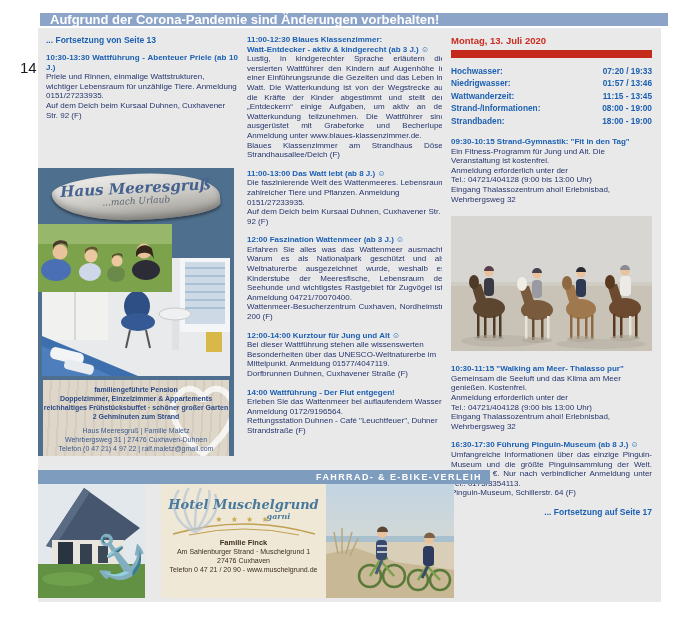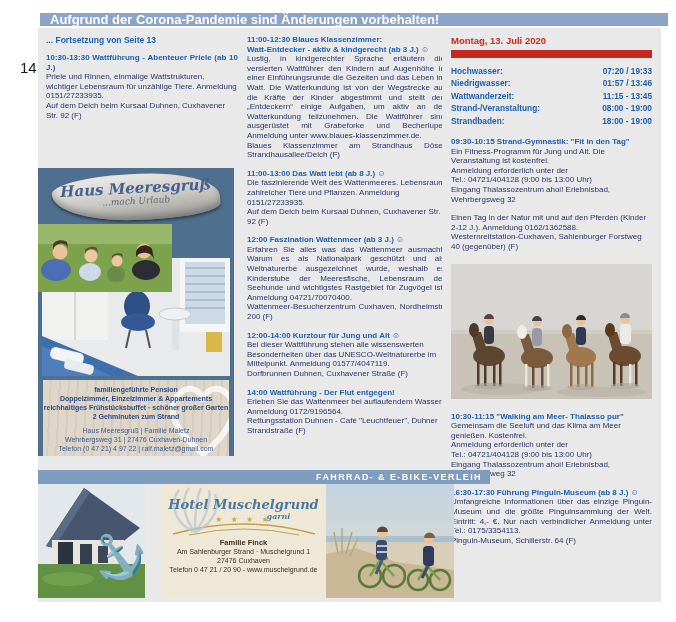--- a/index.html
+++ b/index.html
@@ -189,40 +189,38 @@
       </div>
       <div class="tide-row">
         <span>Niedrigwasser:</span>
         <span>01:57 / 13:46</span>
       </div>
       <div class="tide-row">
         <span>Wattwanderzeit:</span>
         <span>11:15 - 13:45</span>
       </div>
       <div class="tide-row">
-        <span>Strand-/Veranstaltung:</span>
+        <span>Strand-/Informationen:</span>
         <span>08:00 - 19:00</span>
       </div>
       <div class="tide-row">
         <span>Strandbaden:</span>
         <span>18:00 - 19:00</span>
       </div>
     </div>
 
     <div class="event">
       <div class="event-title">09:30-10:15 Strand-Gymnastik: "Fit in den Tag"</div>
       <div class="event-body">Ein Fitness-Programm für Jung und Alt. Die Veranstaltung ist kostenfrei.
 Anmeldung erforderlich unter der
 Tel.: 04721/404128 (9:00 bis 13:00 Uhr)
 Eingang Thalassozentrum ahoi! Erlebnisbad,
 Wehrbergsweg 32</div>
     </div>
     <div class="event">
-      <div class="event-body">Einen Tag in der Natur mit und auf den Pferden (Kinder 2-12 J.). Anmeldung 0162/1362588.
-Westernreitstation-Cuxhaven, Sahlenburger Forstweg 40 (gegenüber) (F)</div>
     </div>
 
     <svg class="photo-frame" width="201" height="135" viewBox="0 0 201 135">
       <rect width="201" height="135" fill="#d7d6d2"></rect>
       <rect y="66" width="201" height="6" fill="#cfccc4"></rect>
       <rect y="70" width="201" height="65" fill="#c8c2b7"></rect>
       <ellipse cx="50" cy="125" rx="40" ry="6" fill="#b8b2a6" opacity="0.7"></ellipse>
       <ellipse cx="150" cy="128" rx="45" ry="5" fill="#b8b2a6" opacity="0.7"></ellipse>
       <g>
         <ellipse cx="38" cy="92" rx="16" ry="10" fill="#5d4630"></ellipse>
@@ -284,20 +282,21 @@
 Anmeldung erforderlich unter der
 Tel.: 04721/404128 (9:00 bis 13:00 Uhr)
 Eingang Thalassozentrum ahoi! Erlebnisbad,
 Wehrbergsweg 32</div>
     </div>
     <div class="event">
       <div class="event-title">16:30-17:30 Führung Pinguin-Museum (ab 8 J.) ☺</div>
       <div class="event-body justify">Umfangreiche Informationen über das einzige Pinguin-Museum und die größte Pinguinsammlung der Welt. Eintritt: 4,- €. Nur nach verbindlicher Anmeldung unter Tel.: 0175/3354113.
 Pinguin-Museum, Schillerstr. 64 (F)</div>
     </div>
+    <div class="continuation to">... Fortsetzung auf Seite 17</div>
   </div>
 
   <div class="bottom-ad">
     <div class="bike-banner">FAHRRAD- &amp; E-BIKE-VERLEIH</div>
     <div class="bottom-ad-body">
       <svg width="107" height="114" viewBox="0 0 107 114">
         <rect width="107" height="114" fill="#e3e8ec"></rect>
         <polygon points="8,62 46,4 102,44 62,76" fill="#45566e"></polygon>
         <polygon points="8,62 46,4 52,8 16,64" fill="#5a6b84"></polygon>
         <rect x="14" y="56" width="72" height="30" fill="#e8e5df"></rect>

